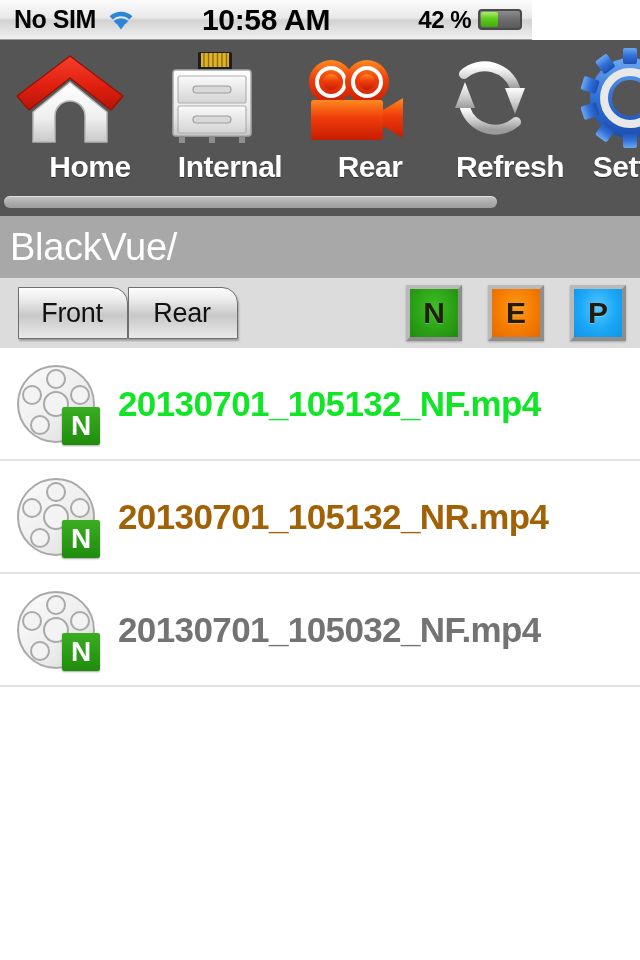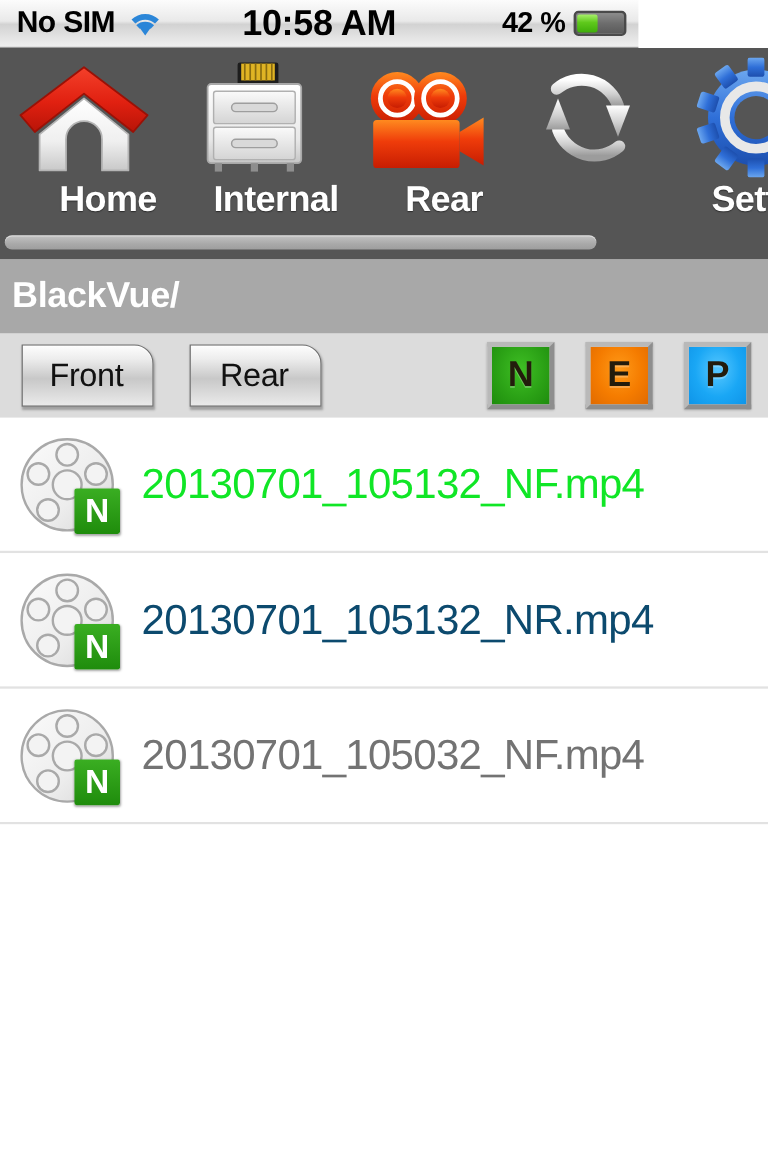--- a/index.html
+++ b/index.html
@@ -152,35 +152,35 @@
   .breadcrumb {
     height: 62px;
     background: #a8a8a8;
     display: flex;
     align-items: center;
     padding-left: 10px;
     box-sizing: border-box;
   }
   .breadcrumb-text {
     color: #ffffff;
-    font-size: 30px;
-    font-weight: bold;
+    font-size: 38px;
+    font-weight: normal;
     letter-spacing: -0.3px;
   }
 
   
   .filter-bar {
     height: 70px;
     background: #dcdcdc;
     display: flex;
     align-items: center;
     position: relative;
     box-sizing: border-box;
   }
-  .tabs { display: flex; padding-left: 18px; gap: 30px; }
+  .tabs { display: flex; padding-left: 18px; }
   .tab-btn {
     height: 52px;
     min-width: 110px;
     padding: 0 14px 0 12px;
     border: 1px solid #6f6f6f;
     border-radius: 0 16px 0 0;
     background: linear-gradient(to bottom, #fdfdfd 0%, #ededed 22%, #c8c8c8 55%, #eaeaea 100%);
     box-shadow: 1px 2px 2px rgba(0,0,0,0.28), inset 0 1px 0 rgba(255,255,255,0.8);
     display: flex;
     align-items: center;
@@ -261,21 +261,21 @@
     box-shadow: 0 1px 2px rgba(0,0,0,0.35);
   }
   .reel-badge span {
     color: #fff;
     font-size: 28px;
     font-weight: bold;
     line-height: 1;
   }
   .file-name {
     font-size: 35px;
-    font-weight: normal;
+    font-weight: bold;
     color: #10e626;
     letter-spacing: -0.6px;
     white-space: nowrap;
   }
 </style>
 </head>
 <body>
 
 <div id="app">
 
@@ -392,20 +392,21 @@
                   <stop offset="55%" stop-color="#d0d0d0"></stop>
                   <stop offset="100%" stop-color="#9c9c9c"></stop>
               </linearGradient>
             </defs>
             <path d="M33 26 A32 32 0 0 1 84 40" fill="none" stroke="url(#refg)" stroke-width="10" stroke-linecap="round"></path>
             <path d="M84 66 L94 40 L74 40 Z" fill="url(#refg)"></path>
             <path d="M85 74 A32 32 0 0 1 34 60" fill="none" stroke="url(#refg)" stroke-width="10" stroke-linecap="round"></path>
             <path d="M34 34 L24 60 L44 60 Z" fill="url(#refg)"></path>
           </svg>
         </div>
+        <div class="tb-label">Refresh</div>
       </div>
 
       <div class="tb-item">
         <div class="tb-icon">
           <svg width="118" height="100" viewBox="0 0 118 100">
             <defs>
               <linearGradient id="gearg" x1="0" y1="0" x2="0" y2="1">
                 <stop offset="0%" stop-color="#6ca7ef"></stop>
                   <stop offset="50%" stop-color="#2f6fd8"></stop>
                   <stop offset="100%" stop-color="#1d4fae"></stop>
@@ -506,21 +507,21 @@
         <circle cx="42" cy="43" r="12" fill="#f3f3f3" stroke="#a9a9a9" stroke-width="2"></circle>
         <circle cx="42" cy="18" r="9" fill="#f3f3f3" stroke="#a9a9a9" stroke-width="2"></circle>
         <circle cx="18" cy="34" r="9" fill="#f3f3f3" stroke="#a9a9a9" stroke-width="2"></circle>
         <circle cx="66" cy="34" r="9" fill="#f3f3f3" stroke="#a9a9a9" stroke-width="2"></circle>
         <circle cx="26" cy="64" r="9" fill="#f3f3f3" stroke="#a9a9a9" stroke-width="2"></circle>
       </svg>
       <div class="reel-badge">
         <span>N</span>
       </div>
     </div>
-    <div class="file-name" style="color: #0c4a6e;">20130701_105132_NR.mp4</div>
+    <div class="file-name" style="color: #a16207;">20130701_105132_NR.mp4</div>
   </div>
 
   <div class="file-row">
     <div class="reel-wrap">
       <svg class="reel-svg" viewBox="0 0 86 86">
         <defs>
           <linearGradient id="reelg" x1="0" y1="0" x2="1" y2="1">
             <stop offset="0%" stop-color="#fbfbfb"></stop>
                 <stop offset="60%" stop-color="#ededed"></stop>
                 <stop offset="100%" stop-color="#d6d6d6"></stop>

